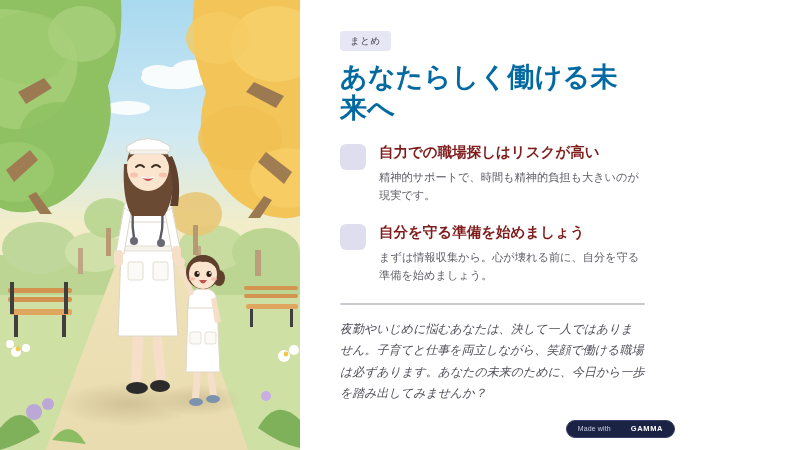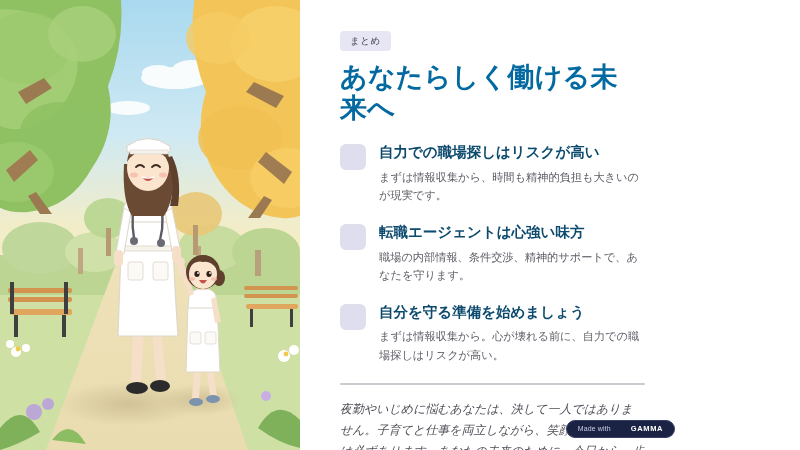--- a/index.html
+++ b/index.html
@@ -63,21 +63,21 @@
     width: 26px; height: 26px;
     border-radius: 6px;
     background: #dedeee;
     margin-right: 13px;
     margin-top: 1px;
   }
   .item-body { flex: 1 1 auto; min-width: 0; }
   .item-title {
     font-size: 14.5px;
     font-weight: 700;
-    color: #0c4a6e;
+    color: #7f1d1d;
     line-height: 1.35;
   }
   .item-desc {
     margin-top: 5px;
     font-size: 11.2px;
     color: #5d5d66;
     line-height: 1.62;
   }
 
   .divider {
@@ -335,37 +335,30 @@
     <span class="badge">まとめ</span>
 
     <h1 class="title">あなたらしく働ける未来へ</h1>
 
     <div class="items">
 
       <div class="item">
         <span class="bullet"></span>
         <div class="item-body">
           <div class="item-title">自力での職場探しはリスクが高い</div>
-          <div class="item-desc">まずは情報収集から、時間も精神的負担も大きいのが現実です。</div>
+          <div class="item-desc">精神的サポートで、時間も精神的負担も大きいのが現実です。</div>
         </div>
       </div>
 
-      <div class="item">
-        <span class="bullet"></span>
-        <div class="item-body">
-          <div class="item-title">転職エージェントは心強い味方</div>
-          <div class="item-desc">職場の内部情報、条件交渉、精神的サポートで、あなたを守ります。</div>
-        </div>
-      </div>
 
       <div class="item">
         <span class="bullet"></span>
         <div class="item-body">
           <div class="item-title">自分を守る準備を始めましょう</div>
-          <div class="item-desc">まずは情報収集から。心が壊れる前に、自力での職場探しはリスクが高い。</div>
+          <div class="item-desc">まずは情報収集から。心が壊れる前に、自分を守る準備を始めましょう。</div>
         </div>
       </div>
 
     </div>
 
     <div class="divider"></div>
 
     <p class="footer-text">夜勤やいじめに悩むあなたは、決して一人ではありません。子育てと仕事を両立しながら、笑顔で働ける職場は必ずあります。あなたの未来のために、今日から一歩を踏み出してみませんか？</p>
   </div>
 

